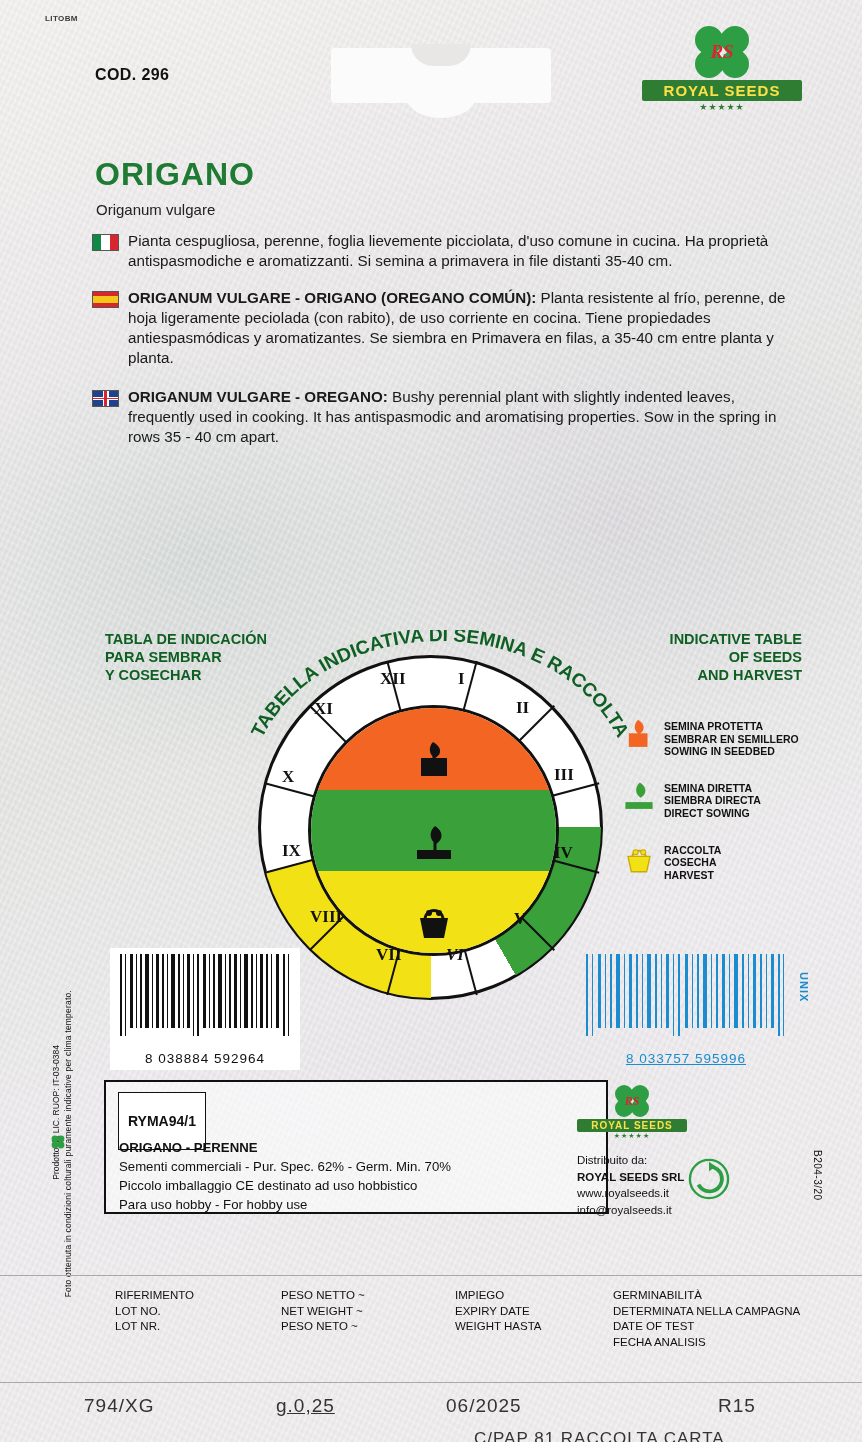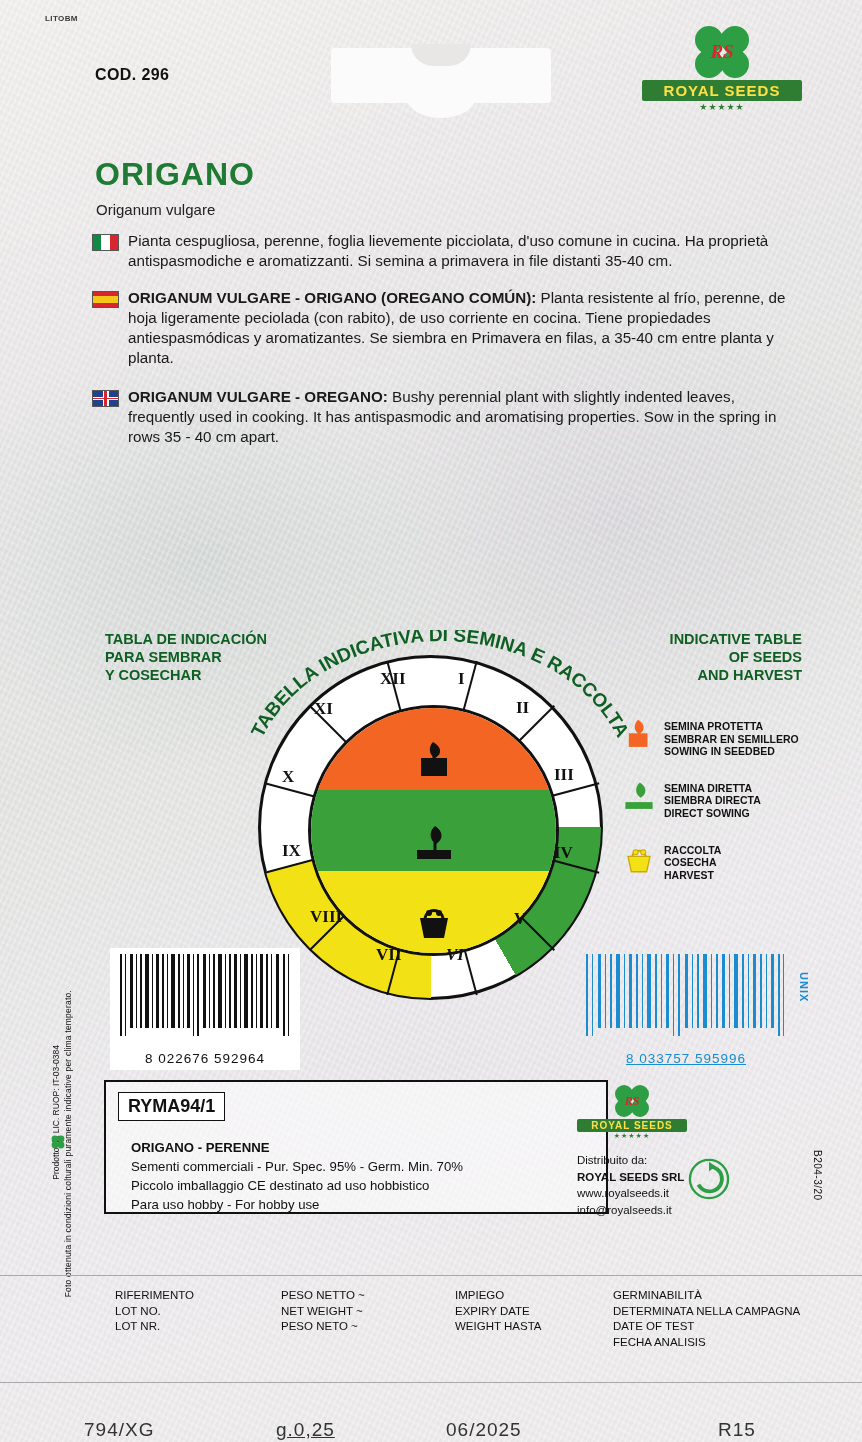--- a/index.html
+++ b/index.html
@@ -139,22 +139,22 @@
   .barcode{position:absolute;background:#fff;}
   .bc-left{left:110px;top:948px;width:190px;height:122px;}
   .bc-right{left:576px;top:948px;width:220px;height:122px;background:transparent;}
   .bars{position:absolute;left:8px;top:6px;right:8px;height:82px;}
   .bc-num{position:absolute;left:0;right:0;bottom:4px;text-align:center;font-size:13.5px;font-family:"Liberation Sans", sans-serif;letter-spacing:1px;color:#111;}
   .bc-right .bc-num{color:#1b8ccf;text-decoration:underline;}
   .unix{position:absolute;left:798px;top:972px;font-size:11px;color:#1b8ccf;font-weight:bold;writing-mode:vertical-rl;letter-spacing:1px;}
 
   
   .infobox{position:absolute;left:104px;top:1080px;width:500px;height:130px;border:2px solid #111;background:rgba(255,255,255,0.55);}
-  .lotcode{position:absolute;left:12px;top:10px;border:1.5px solid #111;padding:3px 9px;font-size:18px;font-weight:bold;color:#111;background:#fff;}
-  .infolines{position:absolute;left:13px;top:56px;font-size:13.2px;line-height:1.45;color:#111;margin-left:12px;}
+  .lotcode{position:absolute;left:12px;top:10px;border:1.5px solid #111;padding:20px 9px;font-size:14px;font-weight:bold;color:#111;background:#fff;}
+  .infolines{position:absolute;left:13px;top:56px;font-size:13.2px;line-height:1.45;color:#111;}
   .infolines .first{font-weight:bold;}
 
   .dist{position:absolute;left:577px;top:1085px;width:190px;}
   .dist .logo-small{position:relative;width:110px;}
   .dist .clover{--cw:34px;--ch:32px;}
   .dist .leaf{width:18px;height:18px;}
   .dist .l1{left:0;top:0;transform:rotate(-45deg);}
   .dist .l2{right:0;top:0;transform:rotate(45deg);}
   .dist .l3{left:0;bottom:0;transform:rotate(-135deg);}
   .dist .l4{right:0;bottom:0;transform:rotate(135deg);}
@@ -176,21 +176,21 @@
   .hr2{top:1382px;}
 
   .footcols{position:absolute;left:0;top:1288px;width:862px;font-size:11.5px;line-height:1.35;color:#111;}
   .fc{position:absolute;}
   .fc1{left:115px;}
   .fc2{left:281px;}
   .fc3{left:455px;}
   .fc4{left:613px;}
 
   .footvals{position:absolute;top:1395px;width:862px;font-size:19px;color:#333;font-family:"Liberation Sans", sans-serif;}
-  .fv{position:absolute;letter-spacing:1px;margin-top:24px;}
+  .fv{position:absolute;letter-spacing:1px;}
   .fv1{left:84px;}
   .fv2{left:276px;text-decoration:underline;}
   .fv3{left:446px;}
   .fv4{left:718px;}
   .fv5{left:474px;top:34px;font-size:17px;letter-spacing:1px;}
 </style>
 </head>
 <body>
 
 <div class="packet">
@@ -376,21 +376,21 @@
           <rect x="133" y="0" width="2" height="74"></rect>
         <rect x="138" y="0" width="1" height="74"></rect>
           <rect x="142" y="0" width="3" height="74"></rect>
         <rect x="148" y="0" width="2" height="74"></rect>
           <rect x="153" y="0" width="1" height="74"></rect>
         <rect x="158" y="0" width="3" height="74"></rect>
           <rect x="165" y="0" width="2" height="82"></rect>
         <rect x="170" y="0" width="1" height="82"></rect>
       </g>
     </svg>
-    <div class="bc-num">8 022676 592964</div>
+    <div class="bc-num">8 038884 592964</div>
   </div>
 
   <div class="barcode bc-right">
     <svg class="bars" viewBox="0 0 204 82" preserveAspectRatio="none">
       <g fill="#1b8ccf">
         <rect x="2" y="0" width="2" height="82"></rect>
           <rect x="8" y="0" width="1" height="82"></rect>
         <rect x="14" y="0" width="3" height="74"></rect>
           <rect x="21" y="0" width="1" height="74"></rect>
         <rect x="26" y="0" width="2" height="74"></rect>
@@ -425,21 +425,21 @@
       </g>
     </svg>
     <div class="bc-num">8 033757 595996</div>
   </div>
   <div class="unix">UNIX</div>
 
   <div class="infobox">
     <div class="lotcode">RYMA94/1</div>
     <div class="infolines">
       <div class="first">ORIGANO - PERENNE</div>
-      <div>Sementi commerciali - Pur. Spec. 95% - Germ. Min. 70%</div>
+      <div>Sementi commerciali - Pur. Spec. 62% - Germ. Min. 70%</div>
       <div>Piccolo imballaggio CE destinato ad uso hobbistico</div>
       <div>Para uso hobby - For hobby use</div>
     </div>
   </div>
 
   <div class="dist">
     <div class="rs-logo logo-small" style="position:relative;">
       <div class="clover">
         <span class="leaf l1"></span>
           <span class="leaf l2"></span>

